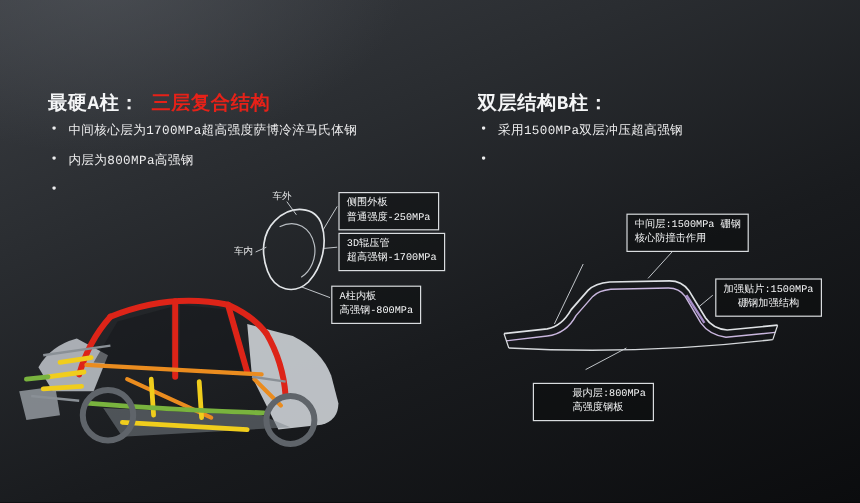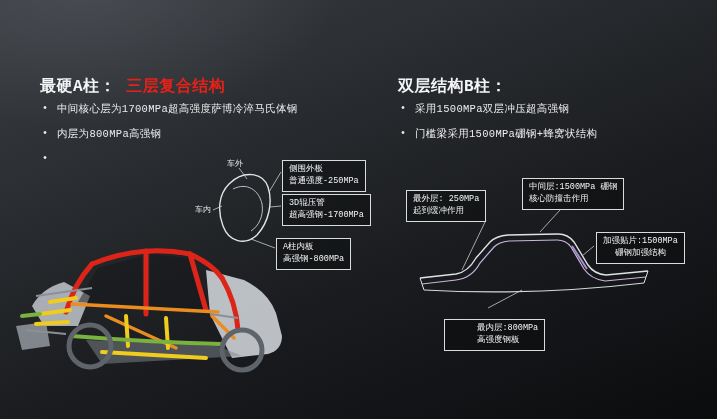--- a/index.html
+++ b/index.html
@@ -33,21 +33,21 @@
   <ul class="bullets" style="left:40px;top:102px;">
     <li><span class="dot">•</span><span>中间核心层为1700MPa超高强度萨博冷淬马氏体钢</span></li>
     <li><span class="dot">•</span><span>内层为800MPa高强钢</span></li>
     <li><span class="dot">•</span></li>
   </ul>
 
   <h1 class="section-title" style="left:398px;top:76px;text-align:right;"><span>双层结构B柱：</span></h1>
 
   <ul class="bullets" style="left:398px;top:102px;">
     <li><span class="dot">•</span><span>采用1500MPa双层冲压超高强钢</span></li>
-    <li><span class="dot">•</span><span>门槛梁采用1500MPa硼钢+蜂窝状结构</span></li>
+    <li><span class="dot">•</span></li>
   </ul>
 
   <div class="diagram" style="left:6px;top:218px;width:302px;height:176px;">
     <svg width="302" height="176" viewBox="0 0 302 176">
 
       <path d="M200,52 L238,62 Q262,74 270,95 L276,118 Q276,132 262,136 L226,140 L204,96 Z" fill="#cdd2d6" opacity="0.9"></path>
       <path d="M26,88 Q36,70 58,64 L84,78 L72,108 L38,108 Z" fill="#c2c7cc" opacity="0.85"></path>
       <path d="M10,108 L40,104 L44,128 L16,132 Z" fill="#9aa0a6" opacity="0.8"></path>
       <path d="M80,122 L212,128 L236,138 L96,146 Z" fill="#80878e" opacity="0.5"></path>
 
@@ -140,24 +140,20 @@
         <path d="M250,101 L246,113"></path>
       </g>
 
       <g stroke="#c8ccd0" stroke-width="0.8" fill="none">
         <path d="M88,50 L64,100"></path>
         <path d="M162,40 L142,62"></path>
         <path d="M196,76 L184,86"></path>
         <path d="M90,138 L124,120"></path>
       </g>
     </svg>
-    <div class="callout" style="left:8px;top:20px;">
-      <div>最外层: 250MPa</div>
-      <div>起到缓冲作用</div>
-    </div>
     <div class="callout" style="left:124px;top:8px;">
       <div>中间层:1500MPa 硼钢</div>
       <div>核心防撞击作用</div>
     </div>
     <div class="callout" style="left:198px;top:62px;text-align:center;">
       <div>加强贴片:1500MPa</div>
       <div>硼钢加强结构</div>
     </div>
     <div class="callout" style="left:46px;top:149px;padding-left:32px;">
       <div>最内层:800MPa</div>

